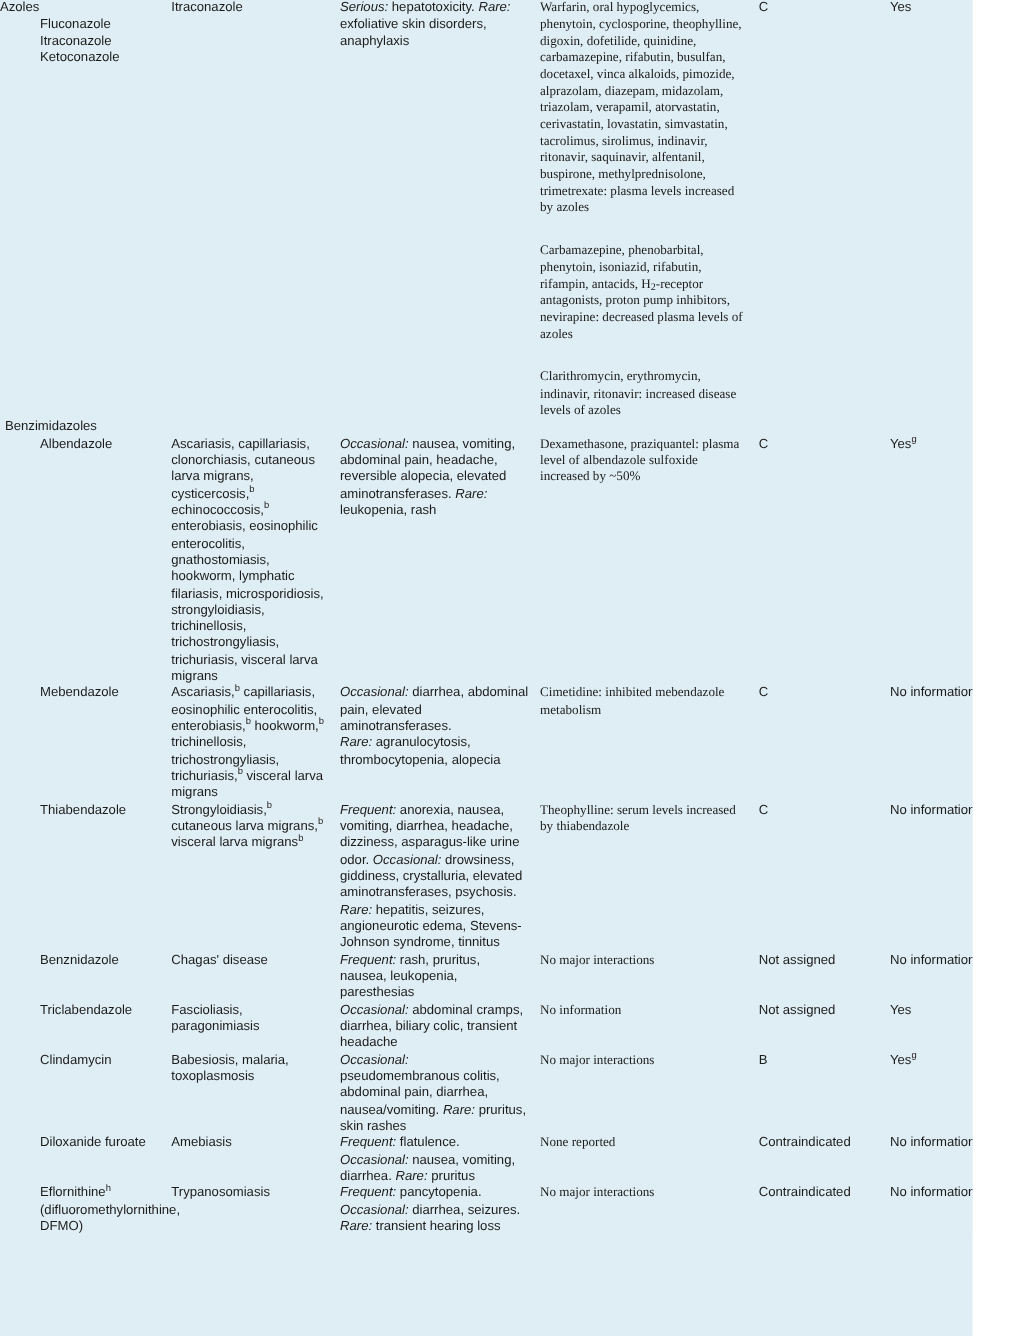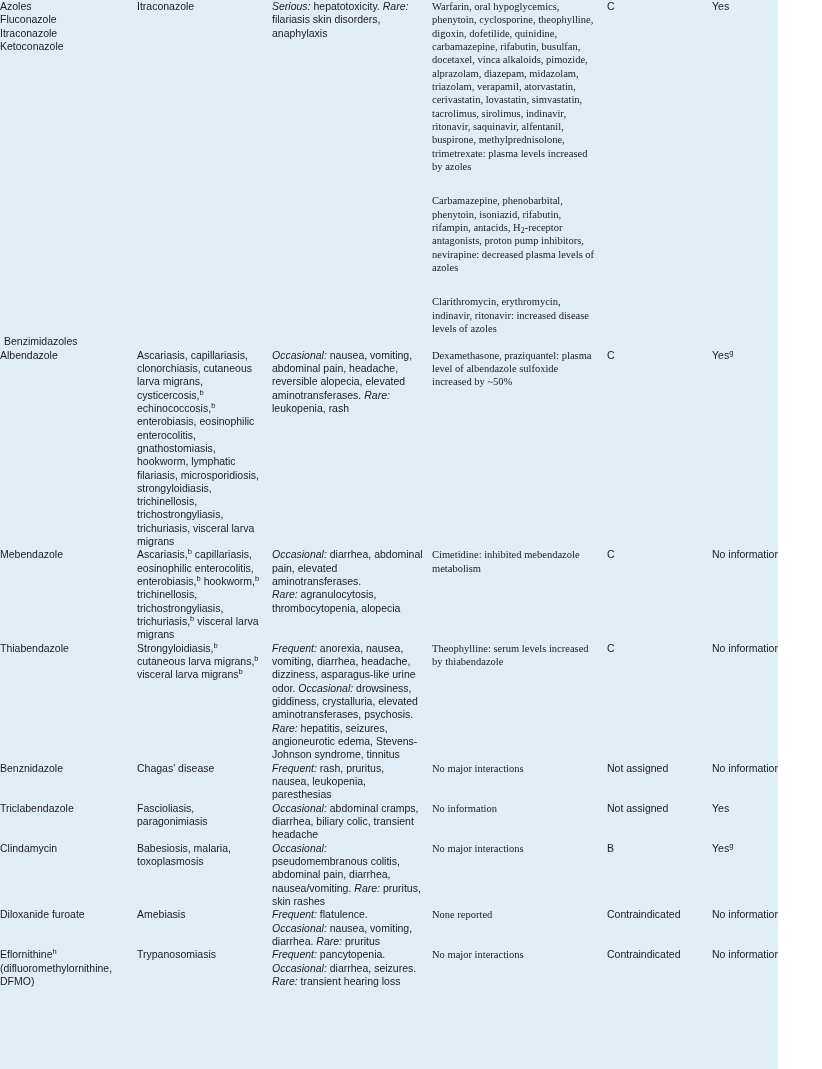--- a/index.html
+++ b/index.html
@@ -51,20 +51,21 @@
     padding-top: 4px;
     padding-bottom: 4px;
   }
   .sectionband .band-label {
     padding-left: 4px;
   }
   .drugname {
     padding-left: 0;
   }
   .indent {
+    margin-left: 32px;
   }
   .sub {
     display: inline-block;
     font-size: 8px;
     vertical-align: baseline;
     position: relative;
     top: 2px;
   }
   .sup {
     font-size: 7.5px;
@@ -98,21 +99,21 @@
 
     <tr class="rowgap">
       <td class="c1">
         <div class="drugname">Azoles</div>
         <div class="indent">Fluconazole</div>
         <div class="indent">Itraconazole</div>
         <div class="indent">Ketoconazole</div>
       </td>
       <td class="c2">Itraconazole</td>
       <td class="c3">
-        <span class="ital">Serious:</span><span> hepatotoxicity. </span><span class="ital">Rare:</span><span> filariasis skin disorders, anaphylaxis</span>
+        <span class="ital">Serious:</span><span> hepatotoxicity. </span><span class="ital">Rare:</span><span> exfoliative skin disorders, anaphylaxis</span>
       </td>
       <td class="c4">
         <div class="para">Warfarin, oral hypoglycemics, phenytoin, cyclosporine, theophylline, digoxin, dofetilide, quinidine, carbamazepine, rifabutin, busulfan, docetaxel, vinca alkaloids, pimozide, alprazolam, diazepam, midazolam, triazolam, verapamil, atorvastatin, cerivastatin, lovastatin, simvastatin, tacrolimus, sirolimus, indinavir, ritonavir, saquinavir, alfentanil, buspirone, methylprednisolone, trimetrexate: plasma levels increased by azoles</div>
         <div class="para">Carbamazepine, phenobarbital, phenytoin, isoniazid, rifabutin, rifampin, antacids, H<span class="sub">2</span>-receptor antagonists, proton pump inhibitors, nevirapine: decreased plasma levels of azoles</div>
         <div class="para">Clarithromycin, erythromycin, indinavir, ritonavir: increased disease levels of azoles</div>
       </td>
       <td class="c5">C</td>
       <td class="c6">Yes</td>
     </tr>
 

